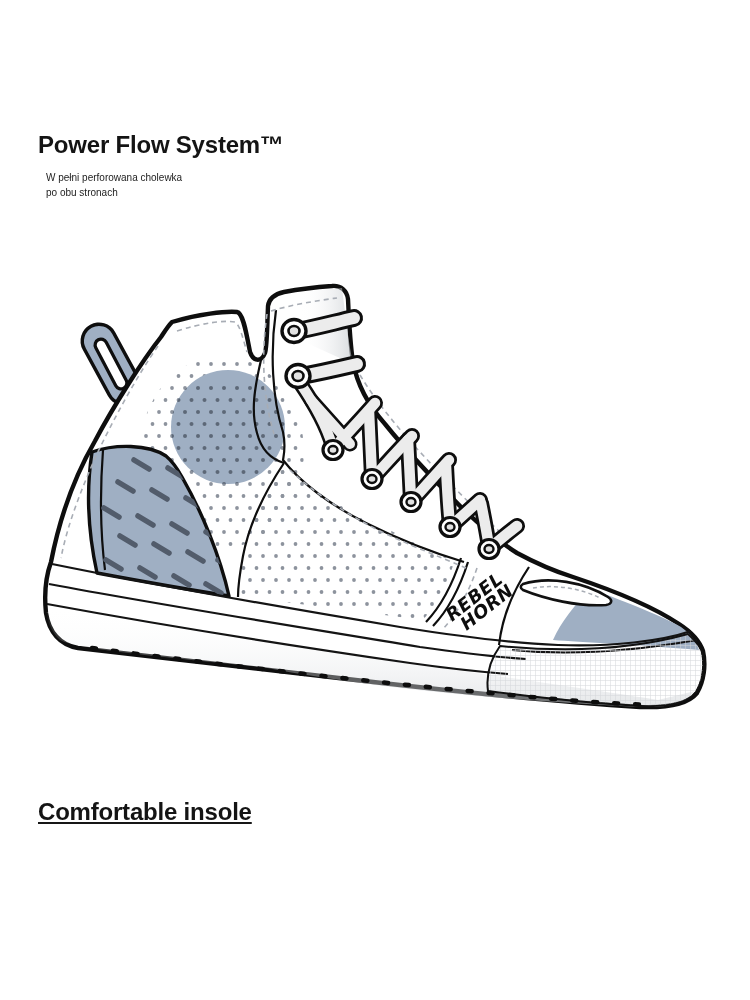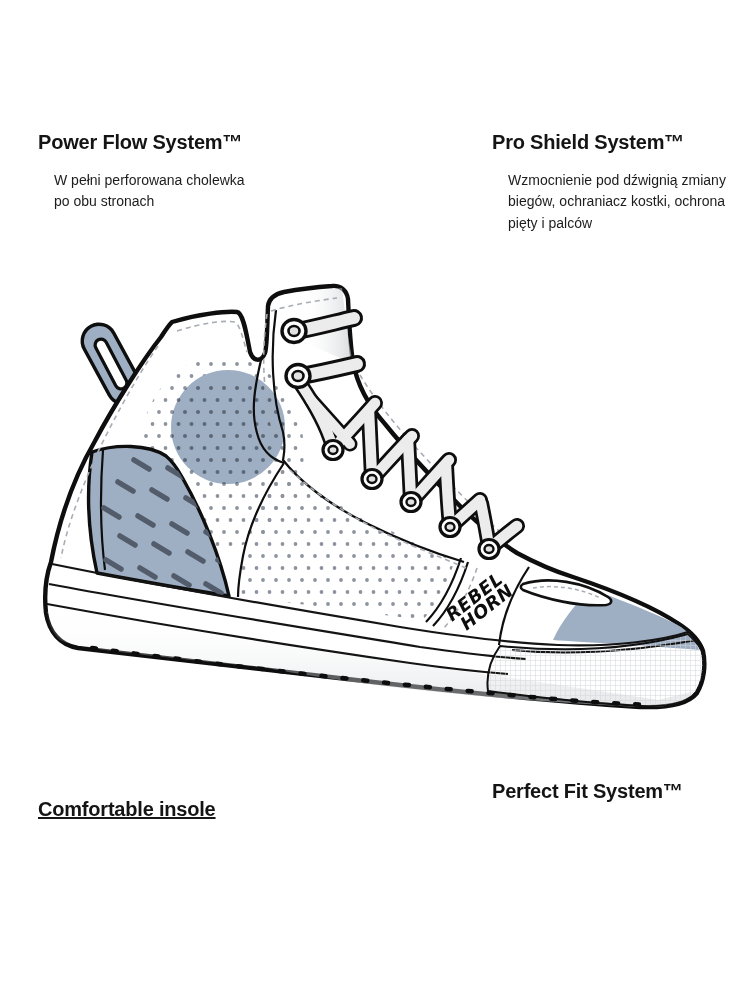--- a/index.html
+++ b/index.html
@@ -5,58 +5,51 @@
   html,body{margin:0;padding:0;}
   body{
     width:750px;height:1000px;background:#ffffff;
     font-family:"Liberation Sans","DejaVu Sans",sans-serif;
     color:#161616;overflow:hidden;
   }
   .stage{position:relative;width:750px;height:1000px;background:#fff;}
   .feature{position:absolute;}
   .feature h2{
     margin:0 0 11px 0;
-    font-size:20px;line-height:1.15;font-weight:700;
+    font-size:24px;line-height:1.15;font-weight:700;
     letter-spacing:-0.2px;color:#141414;
   }
   .feature p{
-    margin:16px;
-    font-size:14px;line-height:1.52;font-weight:400;
+    margin:8px;
+    font-size:10px;line-height:1.52;font-weight:400;
     color:#1c1c1c;white-space:pre-line;
   }
   .f-tl{left:38px;top:131px;width:270px;}
   .f-tr{left:492px;top:131px;width:250px;}
   .f-bl{left:38px;top:798px;width:270px;text-decoration:underline;}
   .f-br{left:492px;top:780px;width:258px;}
   svg.shoe{position:absolute;left:0;top:0;}
 </style>
 </head>
 <body>
 
 <div class="stage">
 
   <div class="feature f-tl">
     <h2>Power Flow System™</h2>
     <p>W pełni perforowana cholewka
 po obu stronach</p>
   </div>
 
-  <div class="feature f-tr">
-    <h2>Pro Shield System™</h2>
-    <p>Wzmocnienie pod dźwignią zmiany
-biegów, ochraniacz kostki, ochrona
-pięty i palców</p>
-  </div>
 
   <div class="feature f-bl">
     <h2>Comfortable insole</h2>
   </div>
 
   <div class="feature f-br">
-    <h2>Perfect Fit System™</h2>
   </div>
 
   <svg class="shoe" width="750" height="1000" viewBox="0 0 750 1000">
     <defs>
       <pattern id="dotsL" width="13" height="24" patternUnits="userSpaceOnUse">
         <circle cx="3" cy="4" r="1.9" fill="#8d939d"></circle>
         <circle cx="9.5" cy="16" r="1.9" fill="#8d939d"></circle>
       </pattern>
       <pattern id="dotsD" width="13" height="24" patternUnits="userSpaceOnUse">
         <circle cx="3" cy="4" r="2" fill="#5d6877"></circle>

